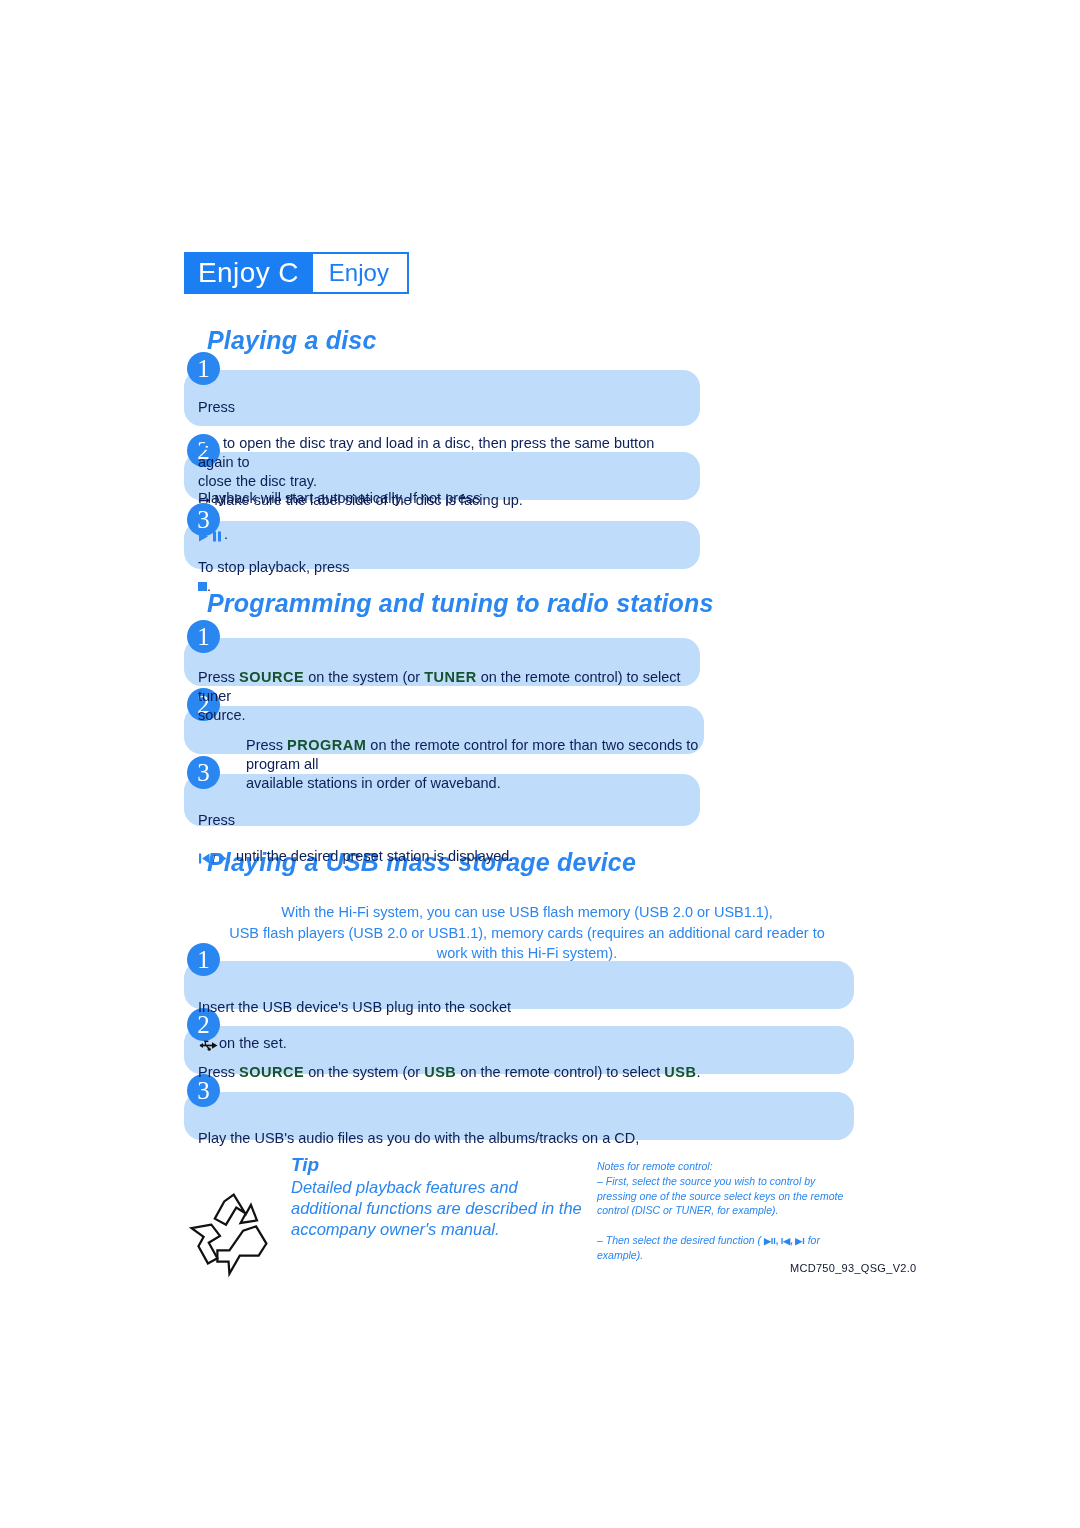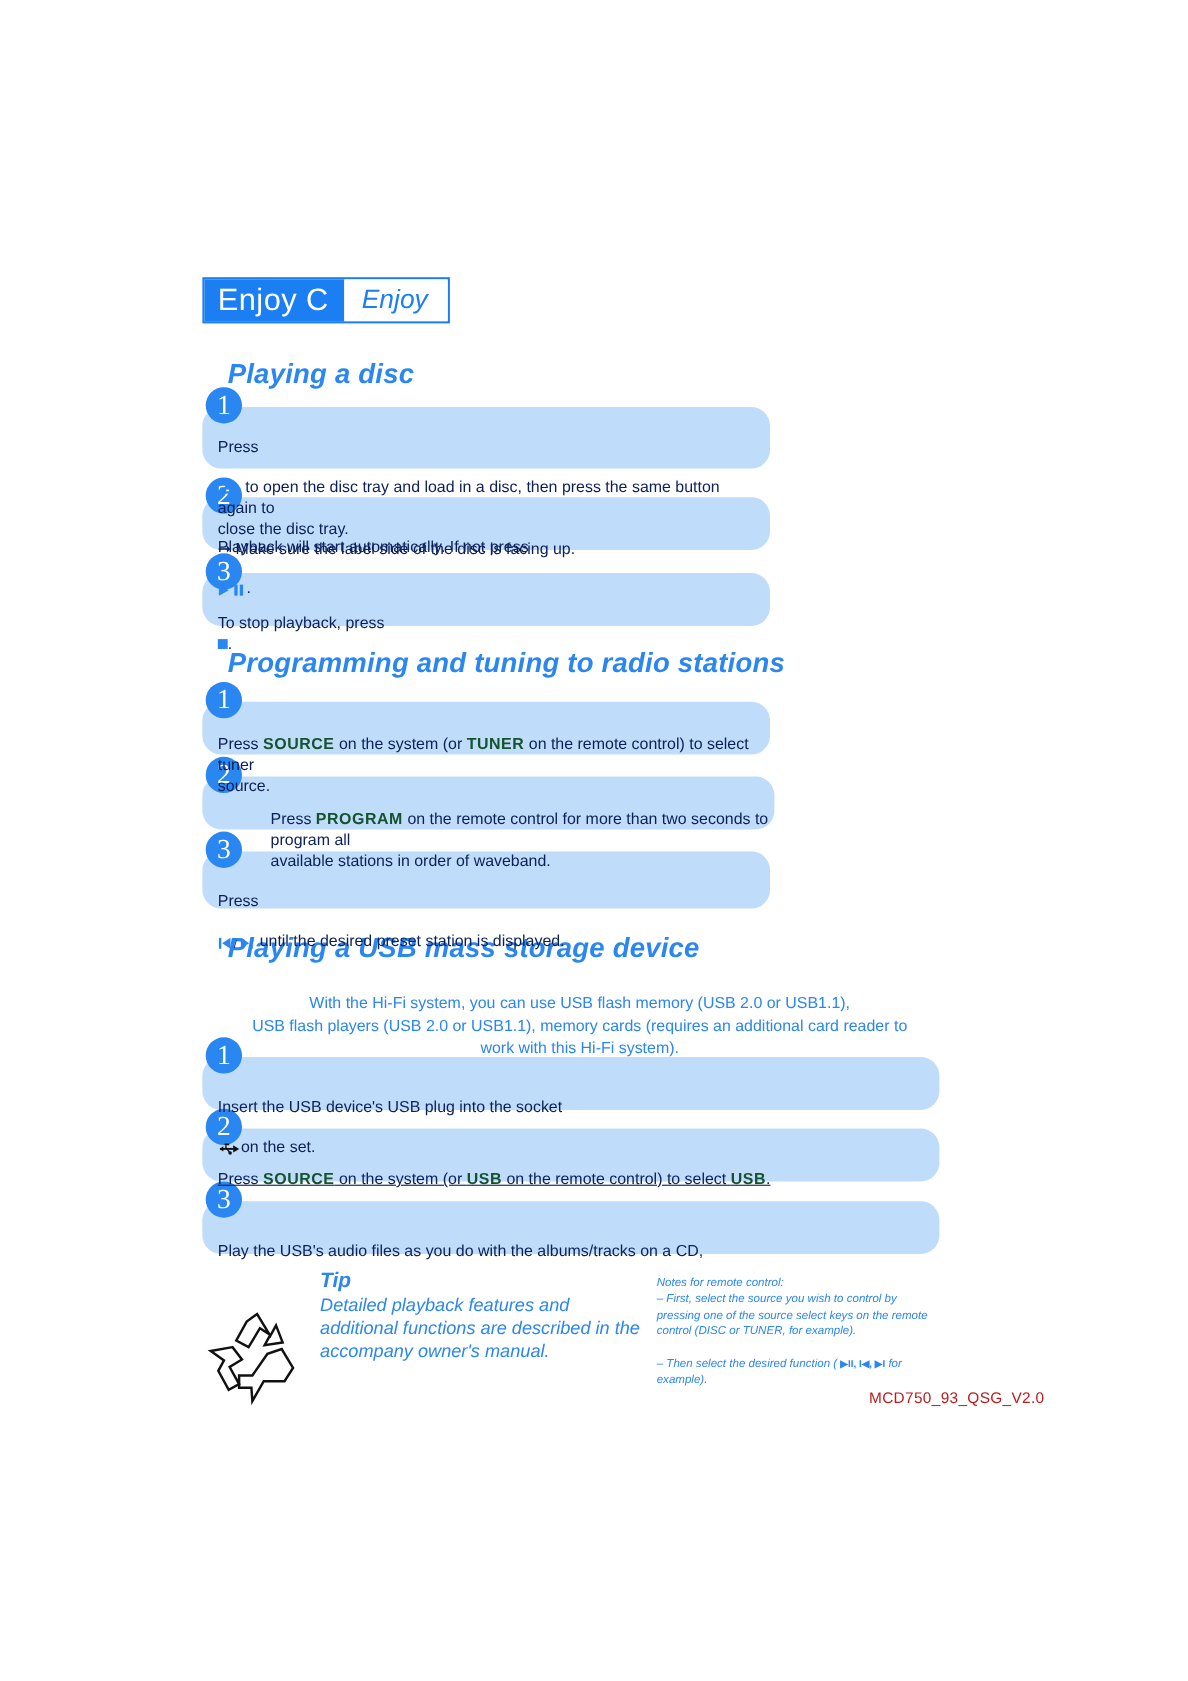--- a/index.html
+++ b/index.html
@@ -22,21 +22,21 @@
   }
   .step-badge .lhs{
     background:#1b7ef2;color:#ffffff;
     font-size:28px;line-height:38px;
     padding:0 14px 0 12px;
     letter-spacing:0.4px;
     white-space:nowrap;
   }
   .step-badge .rhs{
     background:#ffffff;color:#1b7ef2;
-    font-style:italic;font-size:24px;line-height:38px;
+    font-size:24px;line-height:38px;
     padding:0 18px 0 16px;
     white-space:nowrap;
   }
 
   
   .sec-head{
     position:absolute;
     color:#2a86f0;
     font-weight:bold;font-style:italic;
     font-size:25px;
@@ -102,21 +102,21 @@
 
   
   .notes{
     position:absolute;
     color:#2a86f0;font-style:italic;font-size:10.5px;line-height:14.5px;
     white-space:pre-line;
   }
   .notes .sym{font-style:normal;font-weight:bold;font-size:9px;}
   .footer-code{
     position:absolute;
-    color:#b91c1c;font-size:14px;letter-spacing:0.3px;
+    color:#0f172a;font-size:11px;letter-spacing:0.3px;
   }
 </style>
 </head>
 <body>
 
 <div class="page">
 
   <div class="step-badge">
     <div class="lhs">Enjoy C</div>
     <div class="rhs">Enjoy</div>
@@ -222,21 +222,21 @@
           <circle cx="10.2" cy="10.2" r="1.6" fill="#111"></circle>
           <path d="M10.2 10.2 L7.5 6.6" stroke="#111" stroke-width="1.3" fill="none"></path>
         </svg>
       </span><span>on the set.</span>
     </div>
   </div>
 
   <div class="step-row" style="left:184px;top:1008px;width:670px;height:66px;">
     <div class="bubble" style="width:670px;height:48px;"></div>
     <div class="num">2</div>
-    <div class="btext" style="left:14px;top:36px;width:640px;text-decoration:underline;">
+    <div class="btext" style="left:14px;top:36px;width:640px;">
       <span>Press </span><span class="hl">SOURCE</span><span> on the system (or </span><span class="hl">USB</span><span> on the remote control) to select </span><span class="hl">USB</span><span>.</span>
     </div>
   </div>
 
   <div class="step-row" style="left:184px;top:1074px;width:670px;height:66px;">
     <div class="bubble" style="width:670px;height:48px;"></div>
     <div class="num">3</div>
     <div class="btext" style="left:14px;top:36px;width:640px;">
       <span>Play the USB's audio files as you do with the albums/tracks on a CD,</span>
     </div>

